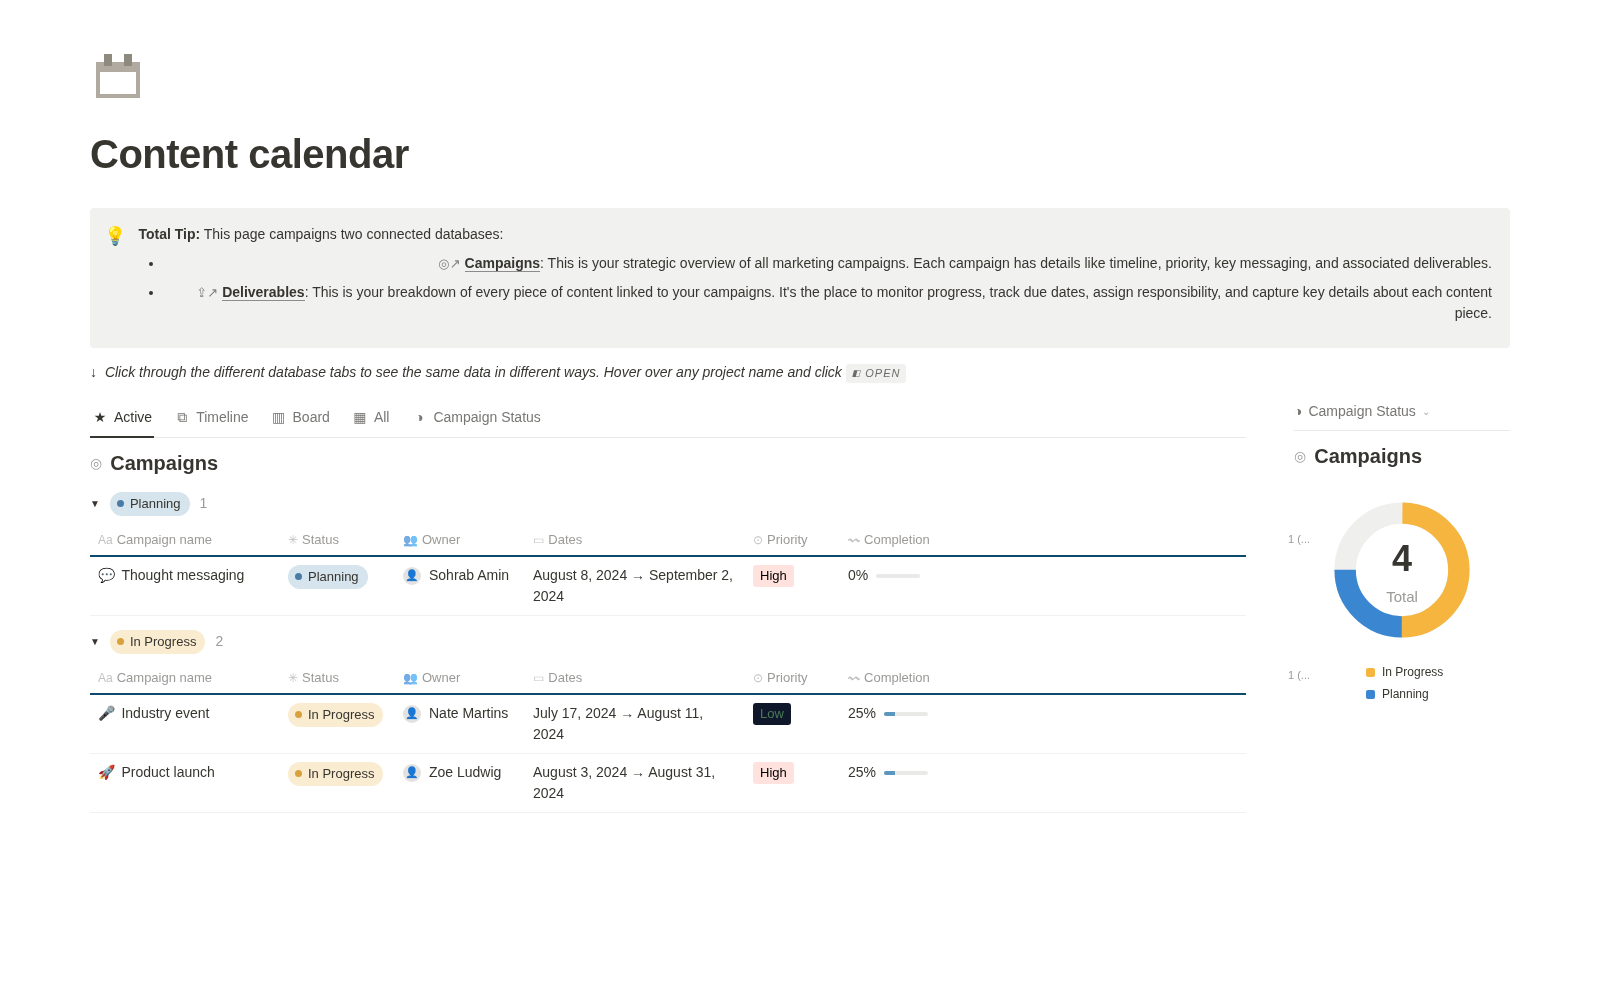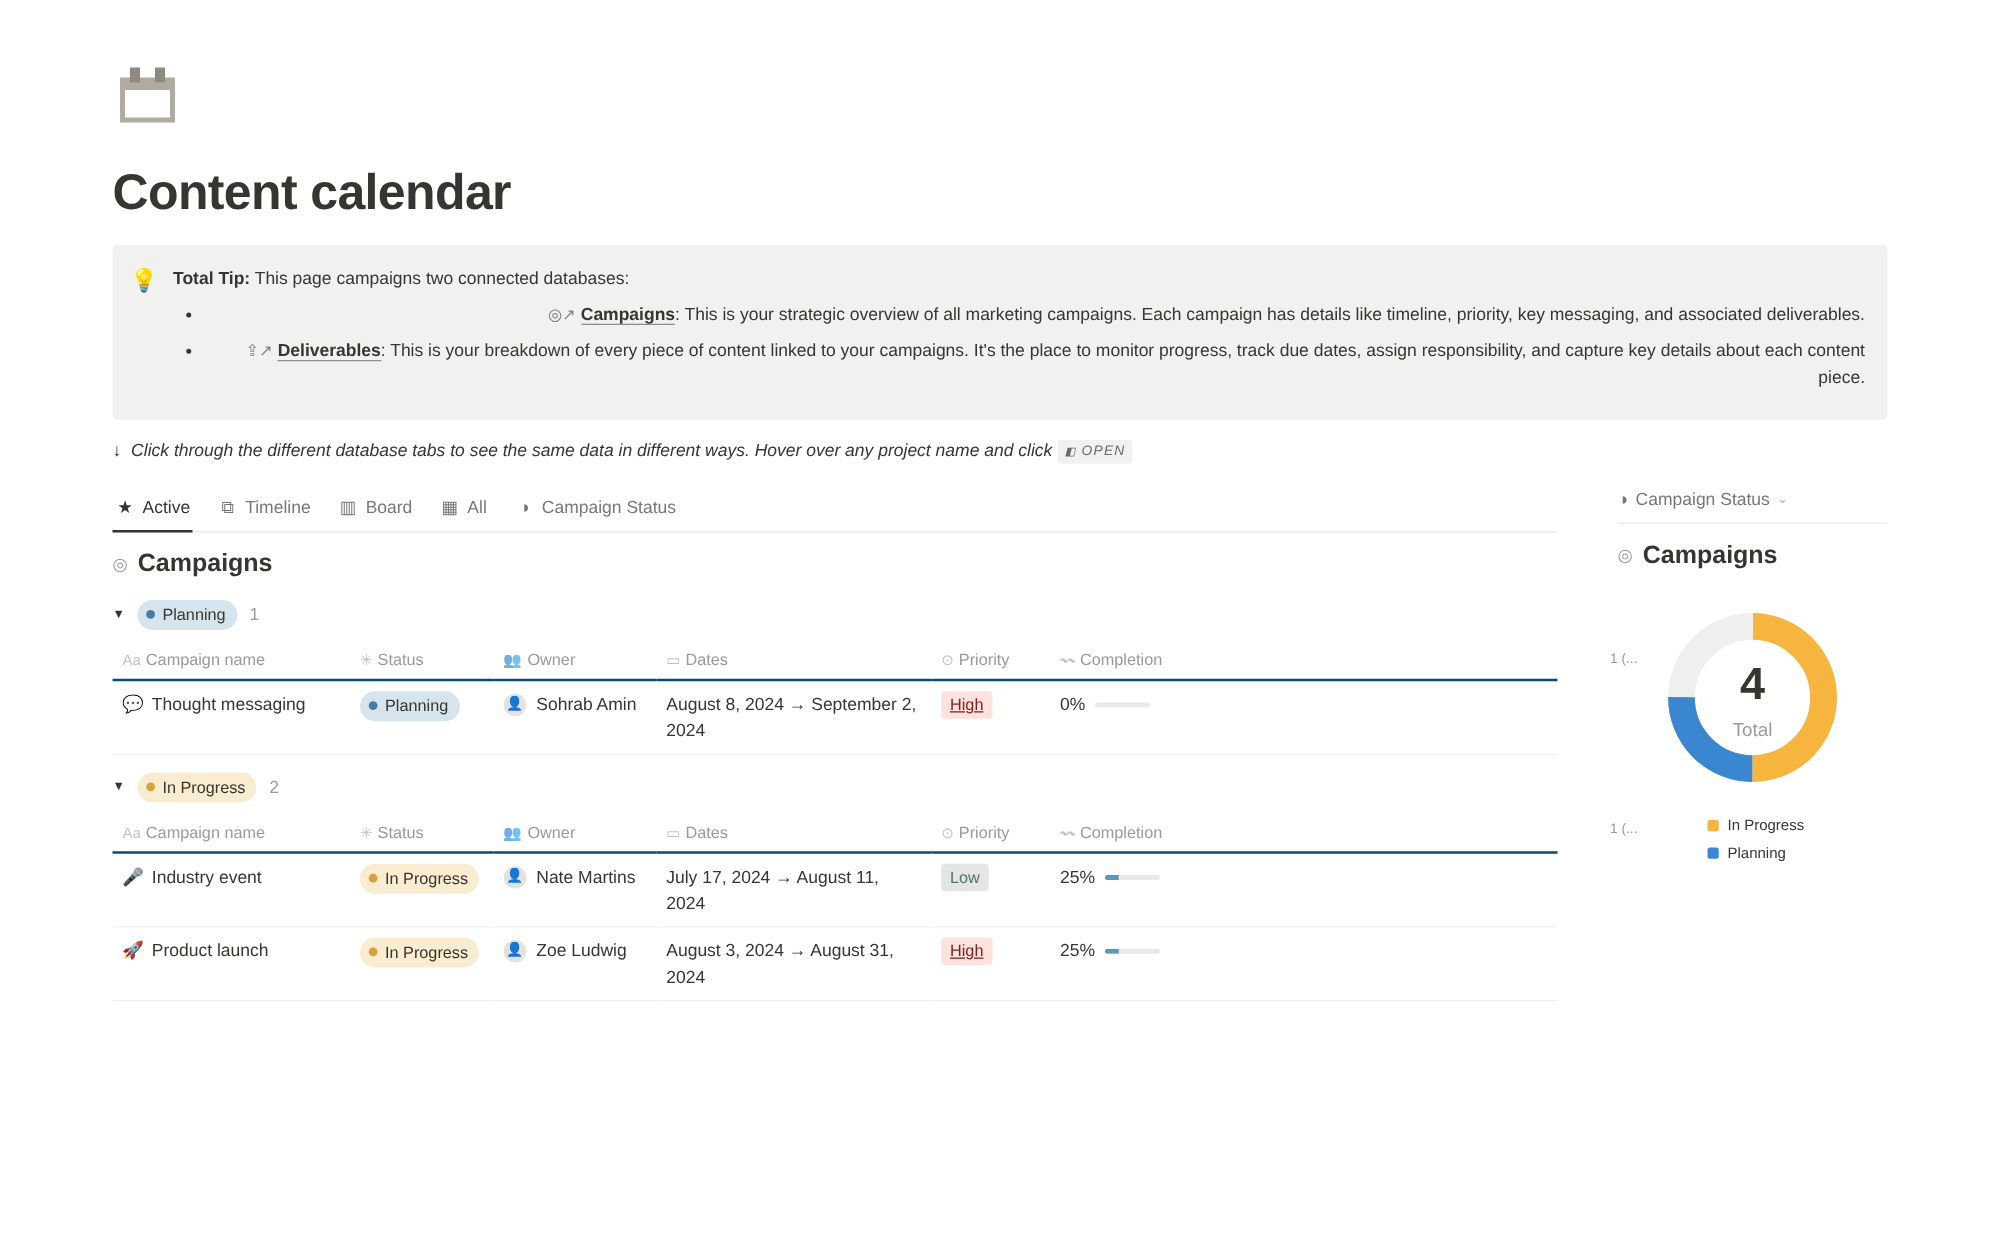--- a/index.html
+++ b/index.html
@@ -13,21 +13,21 @@
   }
   .page-icon {
     width: 56px; height: 56px;
     margin-bottom: 20px;
     position: relative;
   }
   .page-icon svg { width: 56px; height: 56px; }
   h1.page-title {
     font-size: 40px;
     font-weight: 700;
-    margin-bottom: 12px;
+    margin-bottom: 24px;
     letter-spacing: -0.5px;
   }
   .callout {
     background: #f1f1ef;
     border-radius: 4px;
     padding: 16px 18px 16px 14px;
     display: flex;
     gap: 12px;
     margin-bottom: 14px;
   }
@@ -115,22 +115,22 @@
   .avatar {
     width: 18px; height: 18px; border-radius: 50%;
     background: #e3e2e0; display: inline-flex;
     align-items: center; justify-content: center;
     font-size: 11px;
   }
   .priority-tag {
     display: inline-block; padding: 1px 7px;
     border-radius: 3px; font-size: 13px;
   }
-  .prio-high { background: #ffe2dd; color: #7f1d1d; text-decoration: underline; }
-  .prio-low  { background: #e5e5e5; color: #4a7b59; }
+  .prio-high { background: #ffe2dd; color: #000000; }
+  .prio-low  { background: #0f172a; color: #4a7b59; }
   .completion-cell { display: flex; align-items: center; gap: 8px; }
   .progress-bar {
     width: 44px; height: 4px; background: #e9e9e7;
     border-radius: 2px; position: relative; overflow: hidden;
   }
   .progress-bar .fill { position:absolute; left:0; top:0; bottom:0; background:#5b97bd; }
 
   
   .right-tabs {
     display:flex; align-items:center; gap:6px;

